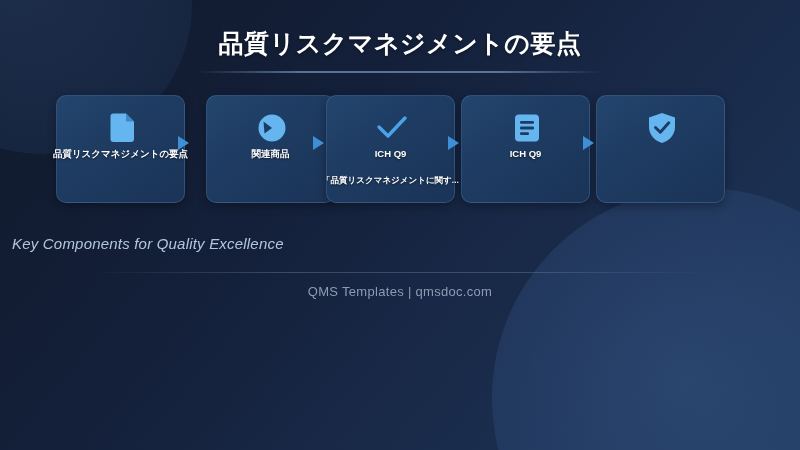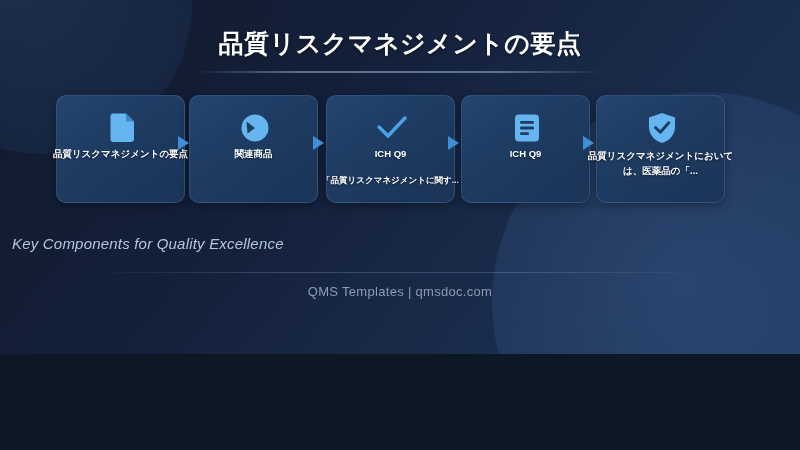--- a/index.html
+++ b/index.html
@@ -13,21 +13,21 @@
   body {
     font-family: "Liberation Sans", "DejaVu Sans", sans-serif;
     background: #0e1726;
     position: relative;
   }
 
   #slide {
     position: absolute;
     inset: 0;
     width: 800px;
-    height: 354px;
+    height: 450px;
     overflow: hidden;
     background: linear-gradient(130deg, #101a2c 0%, #14203a 38%, #1a2c4c 70%, #1d3558 100%);
   }
 
   
   .deco {
     position: absolute;
     border-radius: 50%;
     pointer-events: none;
   }
@@ -78,21 +78,21 @@
     position: absolute;
     top: 0;
     width: 129px;
     height: 108px;
     border-radius: 10px;
     background: linear-gradient(145deg, #23456e 0%, #1e3b61 45%, #1b3458 100%);
     border: 1px solid rgba(120,170,225,0.22);
     box-shadow: 0 3px 10px rgba(0,0,0,0.32);
   }
   .card-0 { left: 0px; }
-  .card-1 { left: 133px; padding-left: 29px; }
+  .card-1 { left: 150px; padding-left: 29px; }
   .card-2 { left: 270px; }
   .card-3 { left: 405px; }
   .card-4 { left: 540px; }
 
   .card-icon {
     position: absolute;
     top: 14px;
     left: 0;
     width: 129px;
     height: 36px;
@@ -239,21 +239,20 @@
       <div class="card-title">ICH Q9</div>
     </div>
 
     <div class="card card-4">
       <div class="card-icon">
         <svg width="30" height="32" viewBox="0 0 30 32" aria-hidden="true">
           <path d="M15 1 L28 5.5 L28 15 C28 23 22 29 15 31 C8 29 2 23 2 15 L2 5.5 Z" fill="#64b5f0"></path>
           <path d="M8.5 15.5 L13.3 20.3 L21.8 10.8" fill="none" stroke="#1e3b61" stroke-width="2.9" stroke-linecap="round" stroke-linejoin="round"></path>
         </svg>
       </div>
-      <div class="card-title">品質リスクマネジメントにおいては、医薬品の「...</div>
     </div>
 
     <div class="arrow arrow-0"></div>
     <div class="arrow arrow-1"></div>
     <div class="arrow arrow-2"></div>
     <div class="arrow arrow-3"></div>
 
   </div>
 
   <div class="subtitle">Key Components for Quality Excellence</div>

